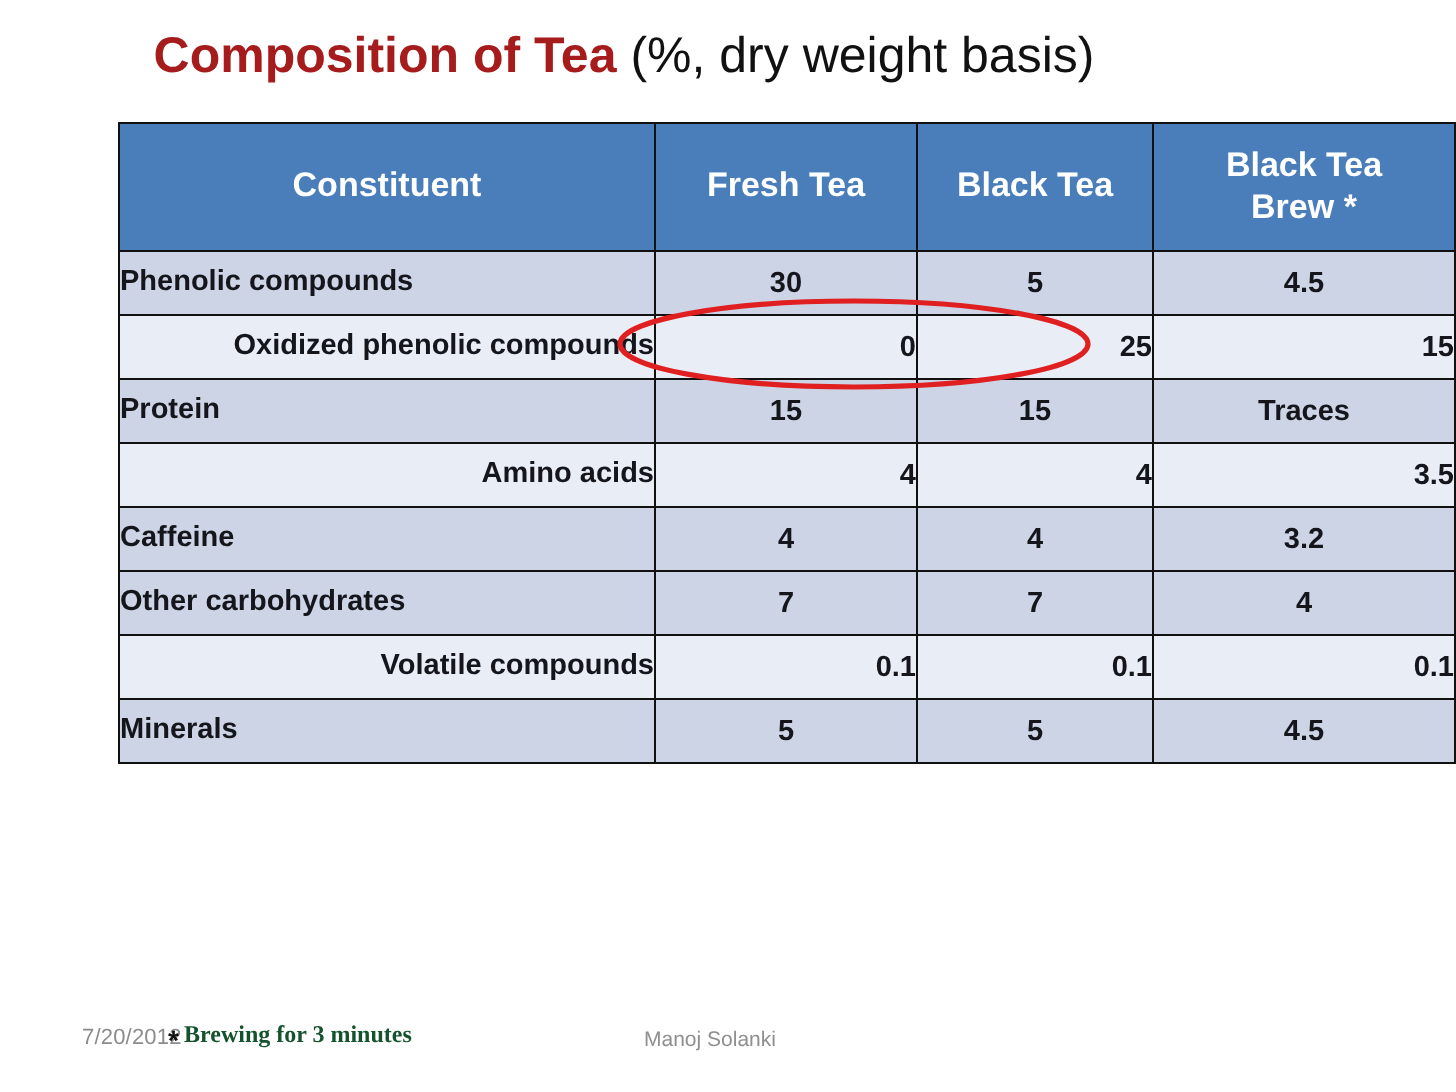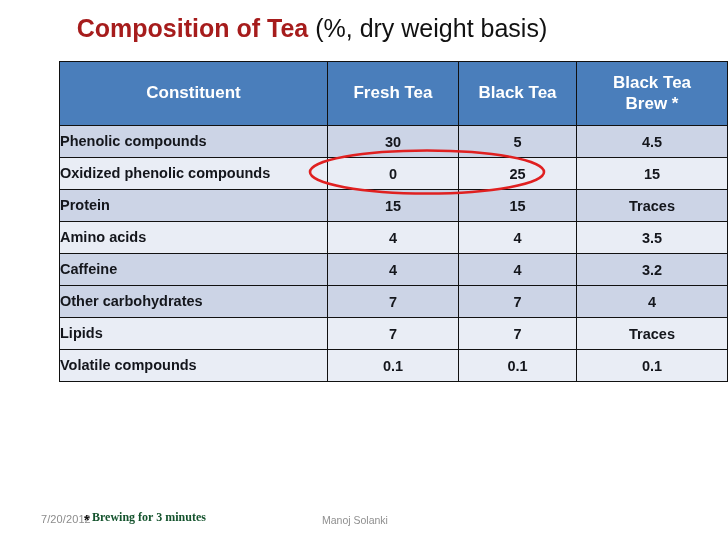--- a/index.html
+++ b/index.html
@@ -74,21 +74,21 @@
   thead th.constituent-head { text-align: center; }
 
   tbody tr td {
     font-size: 14.5px;
     font-weight: bold;
     color: #14161c;
     height: 31px;
     vertical-align: middle;
   }
   tbody tr.row-dark td  { background: #ccd4e6; }
-  tbody tr.row-light td { background: #e9edf5; }
+  tbody tr.row-light td { background: #e9edf5; text-align: right; }
 
   td.cell-name {
     text-align: left;
     padding-left: 10px;
     line-height: 1.25;
   }
   td.cell-val {
     text-align: center;
   }
   tbody tr.row-tall td { height: 49px; }
@@ -208,30 +208,30 @@
         <td class="cell-val">4</td>
         <td class="cell-val">3.2</td>
       </tr>
       <tr class="row-dark">
         <td class="cell-name">Other carbohydrates</td>
         <td class="cell-val">7</td>
         <td class="cell-val">7</td>
         <td class="cell-val">4</td>
       </tr>
       <tr class="row-light">
-        <td class="cell-name">Lipids</td>
-        <td class="cell-val">7</td>
-        <td class="cell-val">7</td>
-        <td class="cell-val">Traces</td>
-      </tr>
-      <tr class="row-light">
         <td class="cell-name">Volatile compounds</td>
         <td class="cell-val">0.1</td>
         <td class="cell-val">0.1</td>
         <td class="cell-val">0.1</td>
+      </tr>
+      <tr class="row-dark">
+        <td class="cell-name">Minerals</td>
+        <td class="cell-val">5</td>
+        <td class="cell-val">5</td>
+        <td class="cell-val">4.5</td>
       </tr>
     </tbody>
   </table>
 </div>
 
 <svg id="highlight-ellipse" viewBox="0 0 238 46">
   <ellipse cx="119" cy="23" rx="117" ry="21.5"></ellipse>
 </svg>
 
 <div id="footer">

